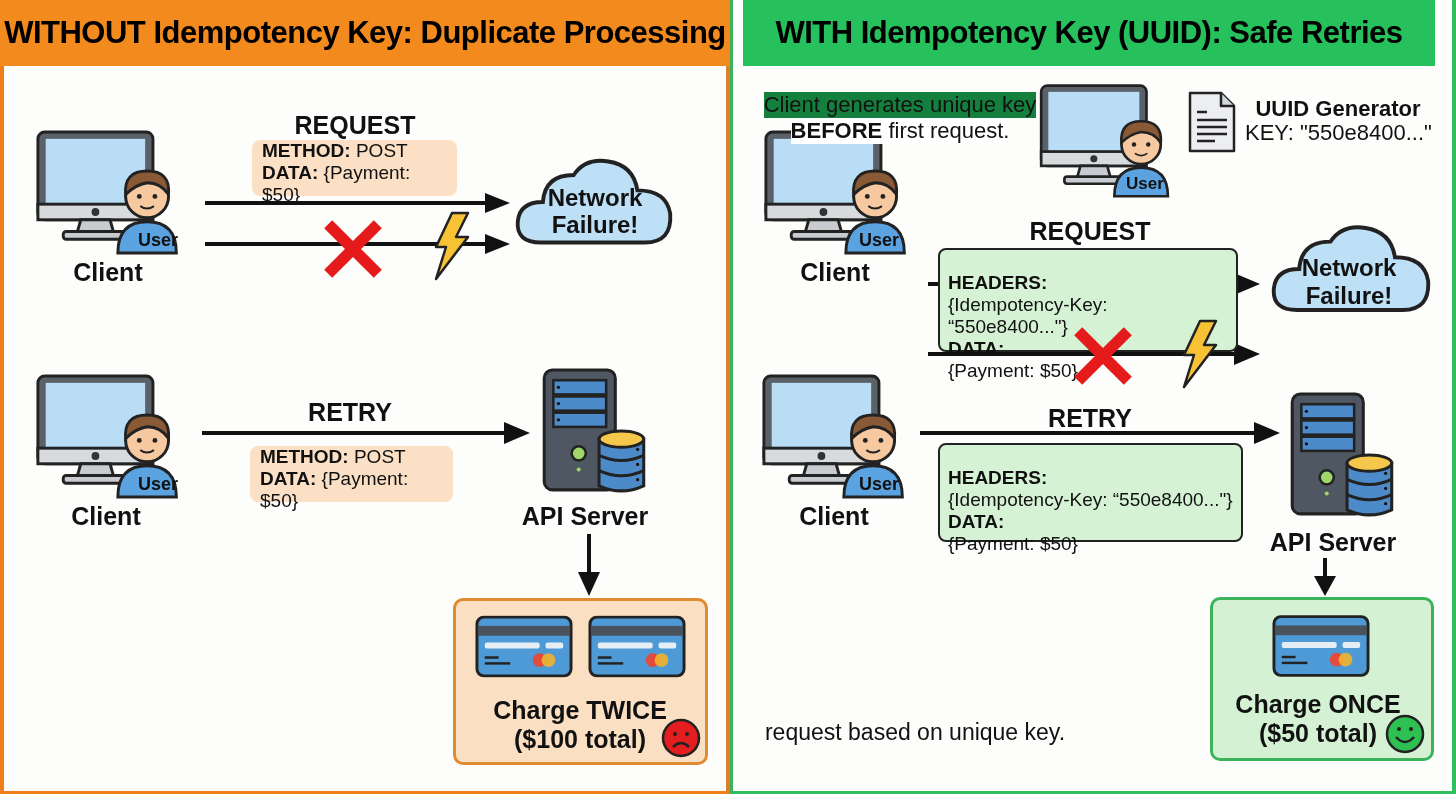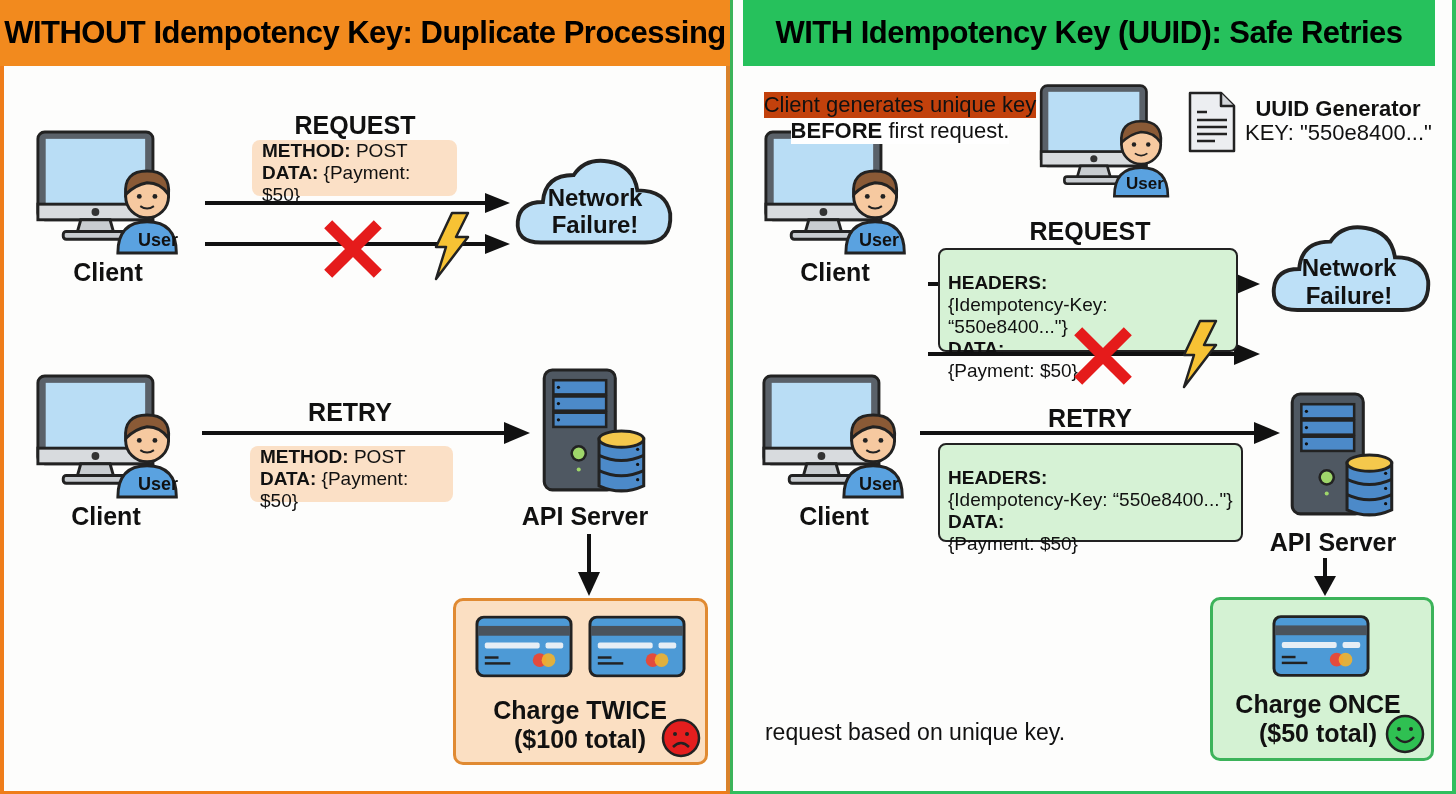--- a/index.html
+++ b/index.html
@@ -168,21 +168,21 @@
 <div class="panel panel-right"></div>
 <div class="header header-right">WITH Idempotency Key (UUID): Safe Retries</div>
 
 <svg style="left:762px;top:128px;width:156px;height:127px;" viewBox="0 0 160 130">
     <use href="#sym-client"></use>
   </svg>
 <div class="abs" style="left:849px;top:230px;width:60px;text-align:center;font-weight:bold;font-size:18px;">User</div>
 <div class="abs label-bold" style="left:785px;top:258px;width:100px;">Client</div>
 
 <div class="abs plain" style="left:750px;top:92px;width:300px;text-align:center;background:transparent;">
-  <div style="background:#c2410c;display:inline-block;">Client generates unique key</div><br>
+  <div style="background:#15803d;display:inline-block;">Client generates unique key</div><br>
   <span style="background:#fff;display:inline-block;text-align:right;"><b>BEFORE</b><span> first request.</span></span>
 </div>
 
 <svg style="left:1037px;top:82px;width:144px;height:116px;" viewBox="0 0 160 130">
     <use href="#sym-client"></use>
   </svg>
 <div class="abs" style="left:1117px;top:174px;width:56px;text-align:center;font-weight:bold;font-size:17px;">User</div>
 
 <svg style="left:1187px;top:90px;width:50px;height:64px;" viewBox="0 0 50 64">
     <use href="#sym-doc"></use>

